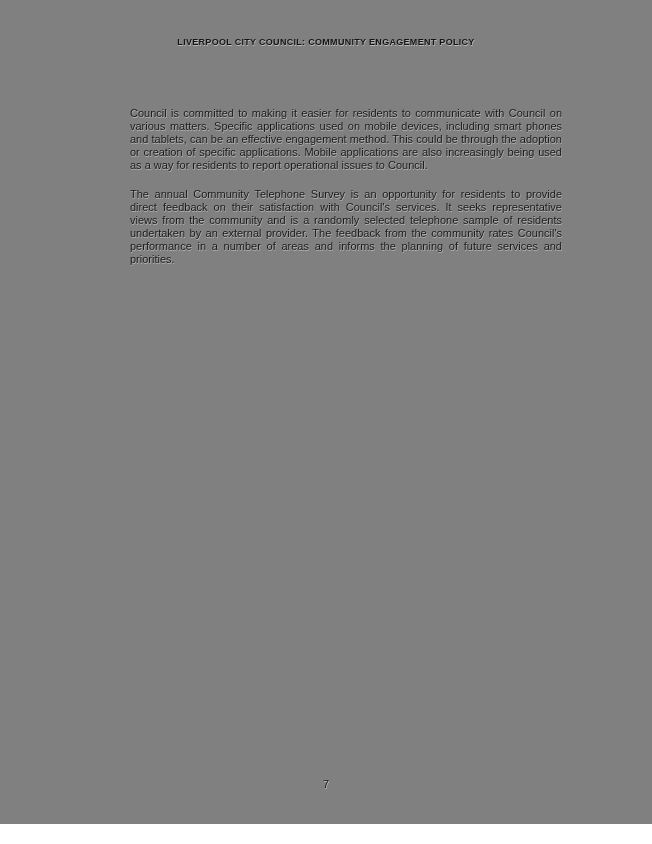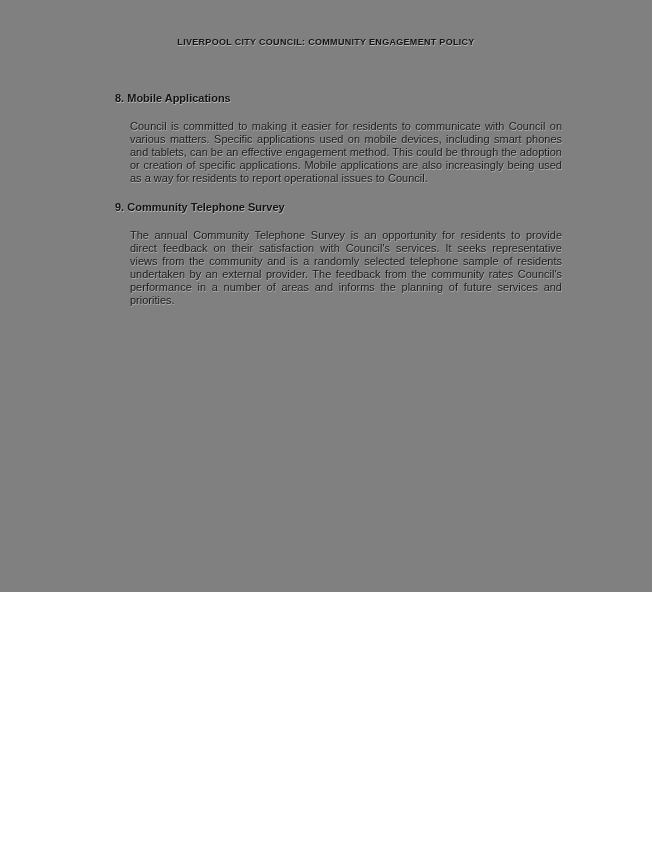--- a/index.html
+++ b/index.html
@@ -2,21 +2,21 @@
 <html><head>
 <meta charset="utf-8">
 <style>
   html, body {
     margin: 0;
     padding: 0;
   }
   .page {
     position: relative;
     width: 652px;
-    height: 592px;
+    height: 824px;
     background: #808080;
     font-family: "Liberation Sans", sans-serif;
     color: #161616;
     overflow: hidden;
   }
   .doc-header {
     position: absolute;
     top: 37px;
     left: 0;
     right: 0;
@@ -64,26 +64,24 @@
 </head>
 <body>
 
 <div class="page">
 
   <div class="doc-header">LIVERPOOL CITY COUNCIL: COMMUNITY ENGAGEMENT POLICY</div>
 
   <div class="content">
 
     <div class="section">
-      <div class="section-heading">8. Mobile Applications</div>
       <p class="section-body">Council is committed to making it easier for residents to communicate with Council on various matters. Specific applications used on mobile devices, including smart phones and tablets, can be an effective engagement method. This could be through the adoption or creation of specific applications. Mobile applications are also increasingly being used as a way for residents to report operational issues to Council.</p>
     </div>
 
     <div class="section">
-      <div class="section-heading">9. Community Telephone Survey</div>
       <p class="section-body">The annual Community Telephone Survey is an opportunity for residents to provide direct feedback on their satisfaction with Council's services. It seeks representative views from the community and is a randomly selected telephone sample of residents undertaken by an external provider. The feedback from the community rates Council's performance in a number of areas and informs the planning of future services and priorities.</p>
     </div>
 
   </div>
 
   <div class="page-number">7</div>
 
 </div>
 
 </body></html>

